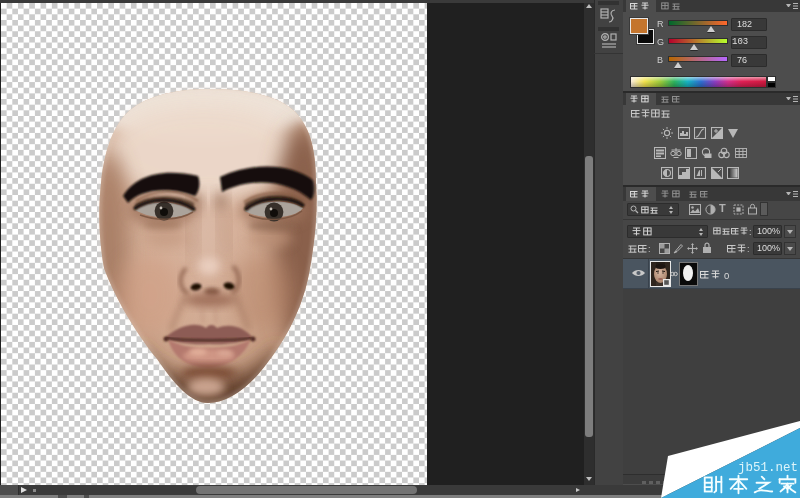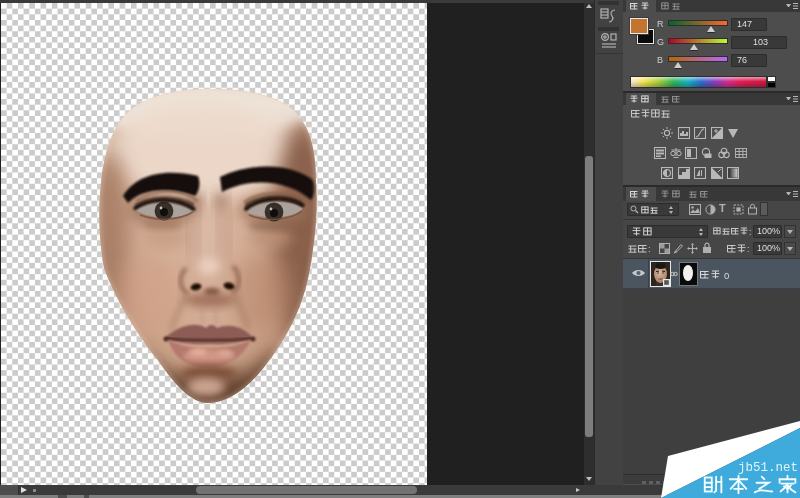--- a/index.html
+++ b/index.html
@@ -79,25 +79,25 @@
         <line x1="6.0" y1="4.4" x2="6.0" y2="7.2"></line>
       </g>
     </svg>
 <div class="abs" style="left:786px;top:4px;width:5px;height:0;border-top:3px solid #b5b5b5;border-left:2px solid transparent;border-right:2px solid transparent;"></div>
 <div class="abs" style="left:793px;top:3px;width:5px;height:1.4px;background:#b5b5b5;box-shadow:0 2.5px #b5b5b5,0 5px #b5b5b5;"></div>
 <div class="abs" style="left:637px;top:29px;width:17px;height:15px;background:#0a0a0a;border:1px solid #e8e8e8;outline:1px solid #3a3a3a;"></div>
 <div class="abs" style="left:630px;top:18px;width:18px;height:16px;background:#c4752d;border:1px solid #e8e8e8;outline:1px solid #3a3a3a;"></div>
 <div class="abs" style="left:657px;top:19px;width:10px;height:10px;color:#cfcfcf;font-size:9px;line-height:10px;">R</div>
 <div class="abs" style="left:668px;top:20px;width:60px;height:6px;background:linear-gradient(90deg,#00672c,#7f672c 50%,#ff672c);border:1px solid #2e2e2e;"></div>
 <div class="abs" style="left:707px;top:26px;width:0;height:0;border-left:4px solid transparent;border-right:4px solid transparent;border-bottom:6px solid #cfcfcf;filter:drop-shadow(0 1px 0 #2a2a2a);"></div>
-<div class="abs vbox" style="left:731px;top:18px;width:36px;height:13px;font-size:9px;line-height:11px;padding-left:5px;">147</div>
+<div class="abs vbox" style="left:731px;top:18px;width:36px;height:13px;font-size:9px;line-height:11px;padding-left:5px;">182</div>
 <div class="abs" style="left:657px;top:37px;width:10px;height:10px;color:#cfcfcf;font-size:9px;line-height:10px;">G</div>
 <div class="abs" style="left:668px;top:38px;width:60px;height:6px;background:linear-gradient(90deg,#b6002c,#b67f2c 50%,#b6ff2c);border:1px solid #2e2e2e;"></div>
 <div class="abs" style="left:690px;top:44px;width:0;height:0;border-left:4px solid transparent;border-right:4px solid transparent;border-bottom:6px solid #cfcfcf;filter:drop-shadow(0 1px 0 #2a2a2a);"></div>
-<div class="abs vbox" style="left:731px;top:36px;width:56px;height:13px;font-size:9px;line-height:11px;padding-left:21px;">103</div>
+<div class="abs vbox" style="left:731px;top:36px;width:36px;height:13px;font-size:9px;line-height:11px;padding-left:0;font-family:Liberation Mono, monospace;">103</div>
 <div class="abs" style="left:657px;top:55px;width:10px;height:10px;color:#cfcfcf;font-size:9px;line-height:10px;">B</div>
 <div class="abs" style="left:668px;top:56px;width:60px;height:6px;background:linear-gradient(90deg,#b66700,#b6677f 50%,#b667ff);border:1px solid #2e2e2e;"></div>
 <div class="abs" style="left:674px;top:62px;width:0;height:0;border-left:4px solid transparent;border-right:4px solid transparent;border-bottom:6px solid #cfcfcf;filter:drop-shadow(0 1px 0 #2a2a2a);"></div>
 <div class="abs vbox" style="left:731px;top:54px;width:36px;height:13px;font-size:9px;line-height:11px;padding-left:5px;">76</div>
 <div class="abs" style="left:630px;top:76px;width:137px;height:12px;border:1px solid #2e2e2e;background:
 linear-gradient(180deg,rgba(255,255,255,.55),rgba(255,255,255,0) 45%,rgba(0,0,0,.25)),
 linear-gradient(90deg,#f7ead8 0%,#f2e24e 10%,#9acb3c 22%,#2eb45e 32%,#17b3c4 42%,#2f6ed0 52%,#8a3ec2 62%,#d42f8a 72%,#e02055 82%,#d01940 100%);"></div>
 <div class="abs" style="left:767px;top:76px;width:9px;height:6px;background:#fff;border:1px solid #2e2e2e;"></div>
 <div class="abs" style="left:767px;top:82px;width:9px;height:6px;background:#000;border:1px solid #2e2e2e;"></div>
 <div class="abs" style="left:623px;top:91px;width:177px;height:2px;background:#2a2a2a;"></div>

